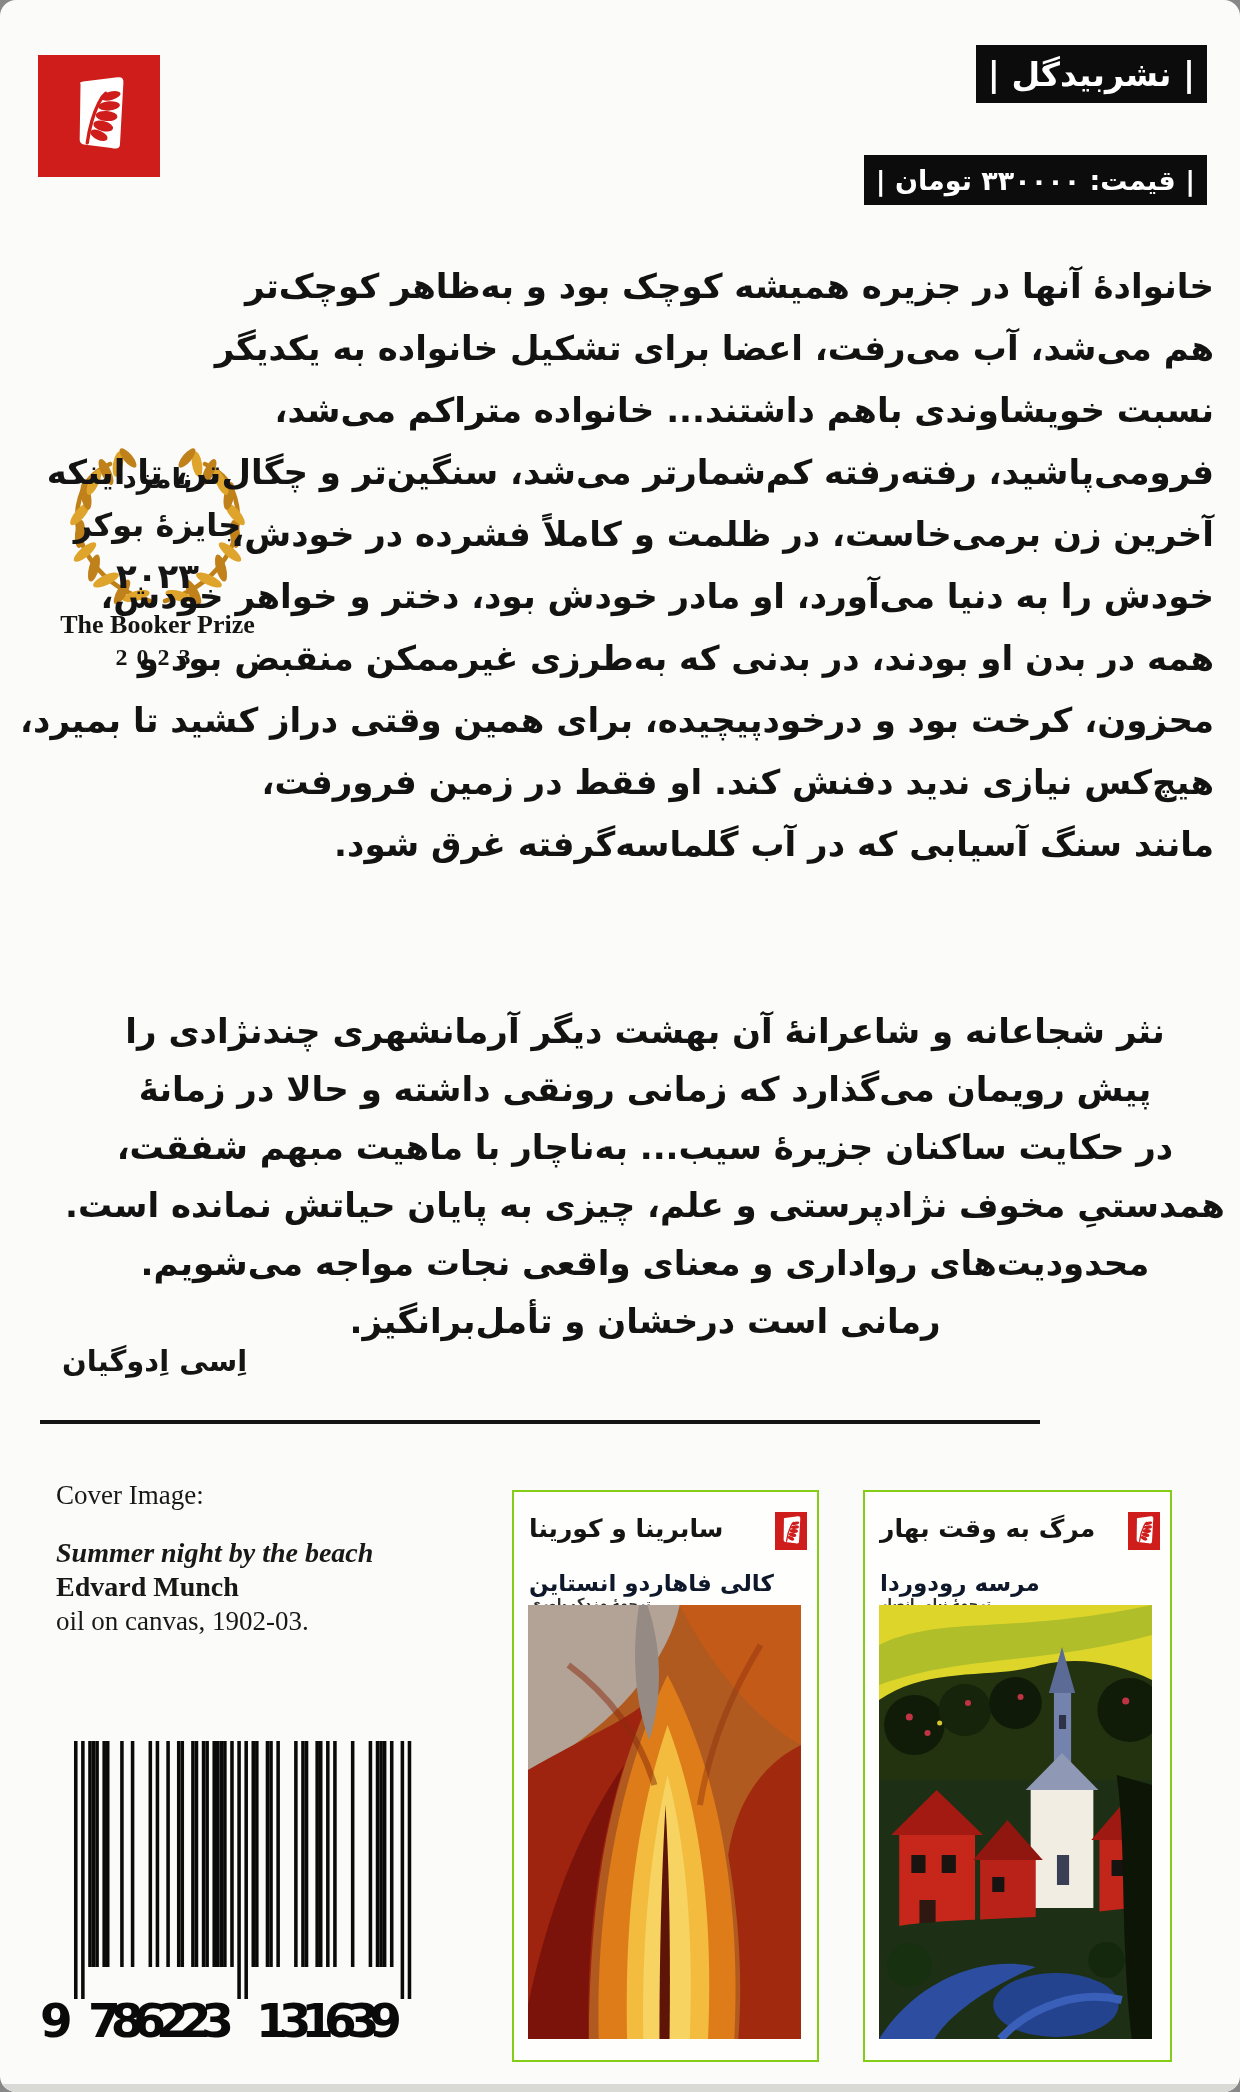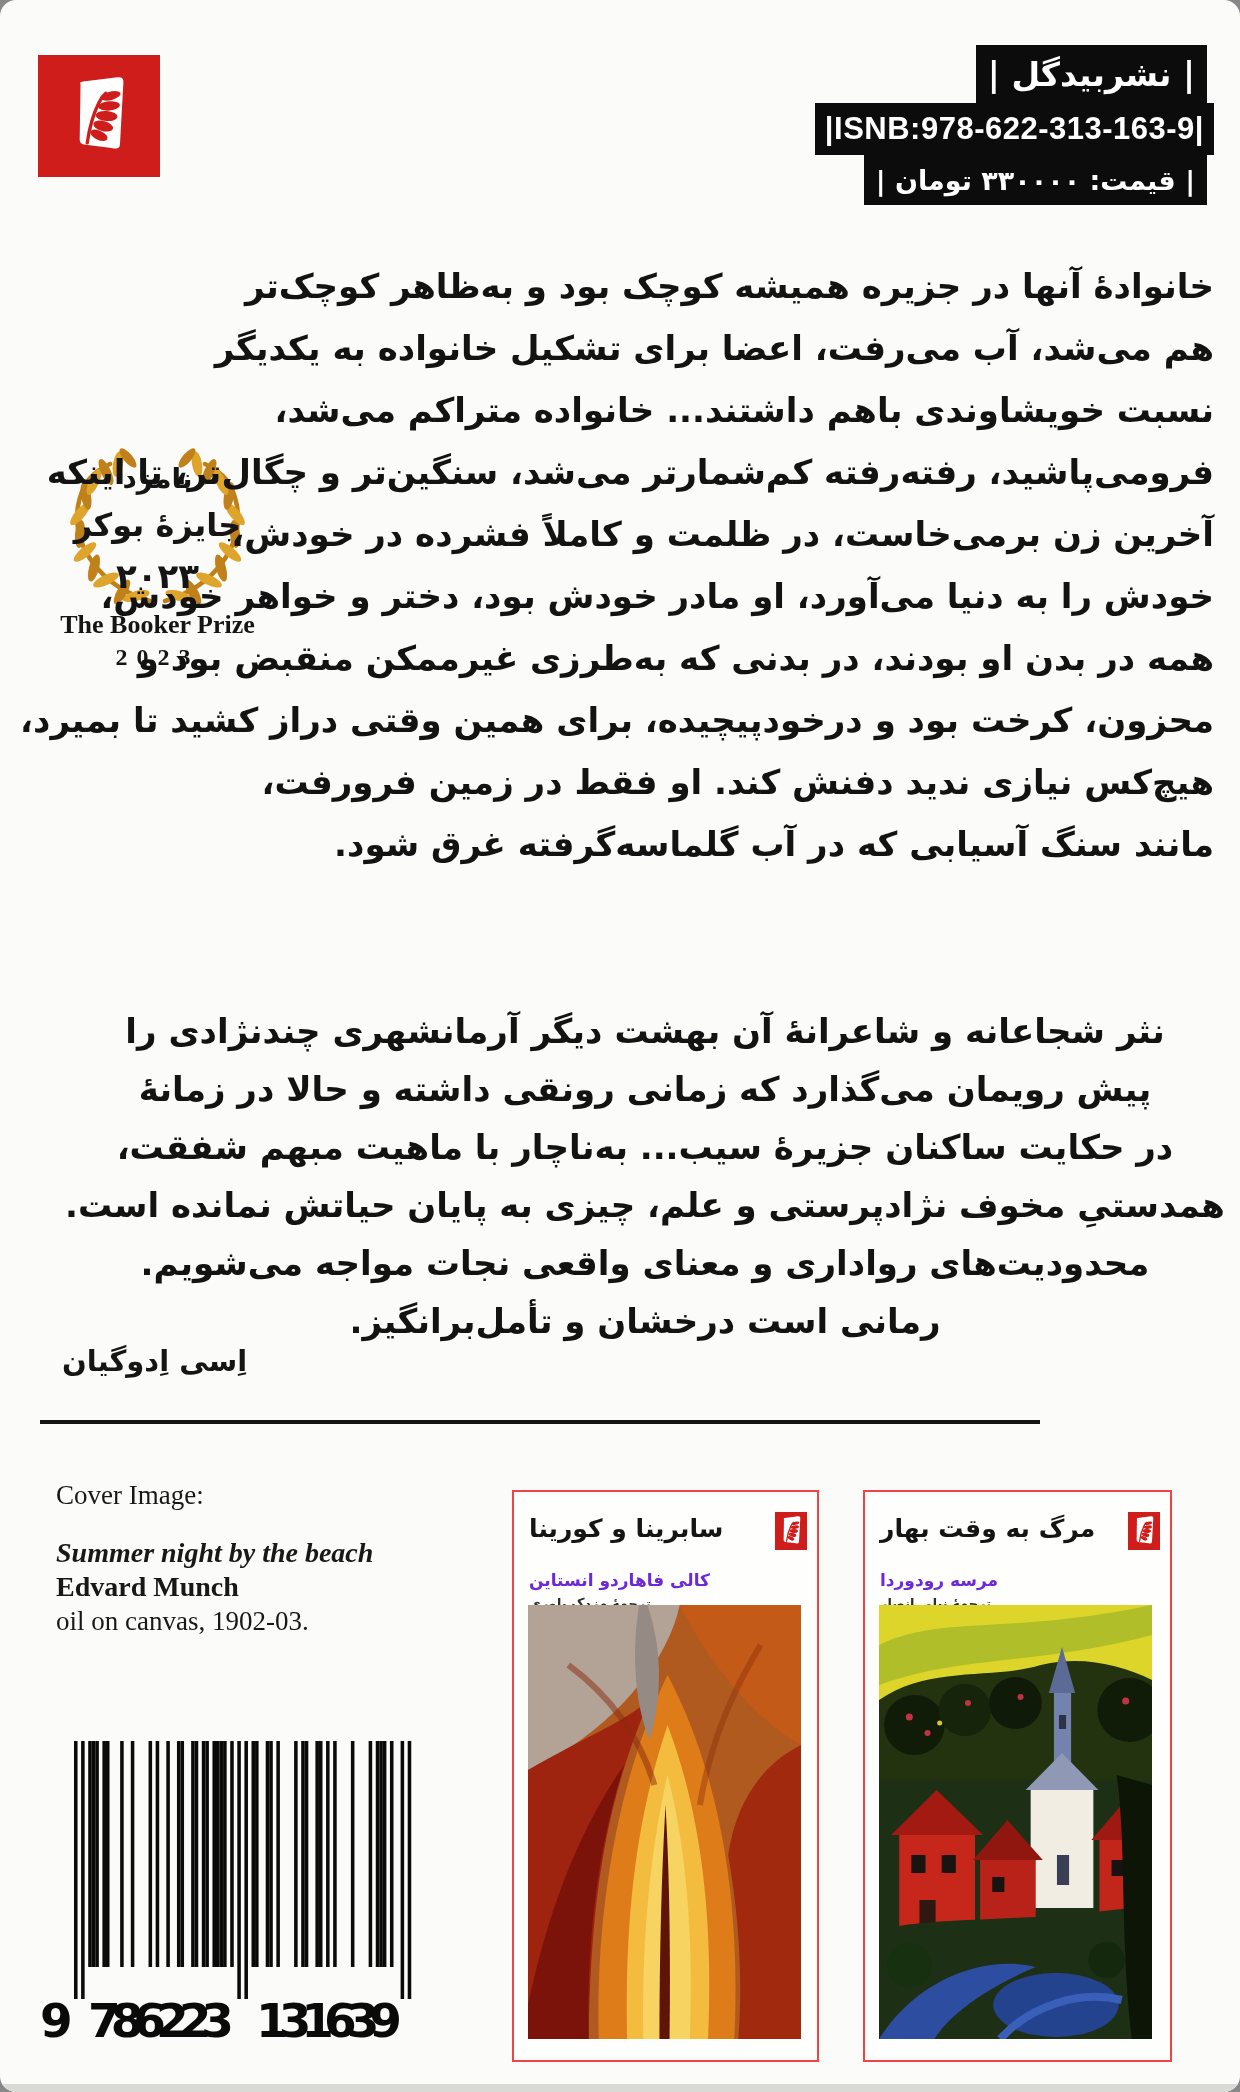--- a/index.html
+++ b/index.html
@@ -35,26 +35,26 @@
   .credit{position:absolute;left:56px;top:1478px;font-family:"Liberation Serif",serif;
           font-size:27px;line-height:34px;color:#181818;}
   .credit .c-label{margin-bottom:24px;}
   .credit .c-title{font-style:italic;font-weight:700;font-size:28px;}
   .credit .c-artist{font-weight:700;font-size:28px;}
   
   .barcode{position:absolute;left:30px;top:1735px;}
   .barcode rect{fill:#0a0a0a;}
   .barcode text{font-family:"DejaVu Sans",sans-serif;font-weight:700;font-size:47px;fill:#0a0a0a;}
   
-  .card{position:absolute;top:1490px;height:568px;background:#fefefc;border:2px solid #ef4444;}
+  .card{position:absolute;top:1490px;height:568px;background:#fefefc;border:2px solid #84cc16;}
   .cardA{left:512px;width:303px;}
   .cardB{left:863px;width:305px;}
   .card .mini-logo{position:absolute;top:20px;right:10px;width:32px;height:38px;background:#cf1d1b;}
   .card .b-title{position:absolute;top:22px;left:15px;font-size:25px;font-weight:700;direction:rtl;white-space:nowrap;}
-  .card .b-author{position:absolute;top:78px;left:15px;font-size:17px;font-weight:700;color:#6d28d9;direction:rtl;white-space:nowrap;}
+  .card .b-author{position:absolute;top:78px;left:15px;font-size:23px;font-weight:700;color:#0f172a;direction:rtl;white-space:nowrap;}
   .card .b-transl{position:absolute;top:104px;left:15px;font-size:13px;font-weight:700;color:#2d2d2d;direction:rtl;white-space:nowrap;}
   .card .art{position:absolute;left:14px;top:113px;width:273px;height:434px;}
   .card .art svg{display:block;width:100%;height:100%;}
   .bottom-edge{position:absolute;left:0;top:2084px;width:1240px;height:8px;background:#d9d9d6;}
 </style>
 </head>
 <body>
 
 <svg width="0" height="0" style="position:absolute">
   <defs>
@@ -88,23 +88,20 @@
 <div class="page">
 
   <div class="logo-box">
     <svg width="84" height="94" viewBox="0 0 100 100">
       <use href="#bidgol-glyph"></use>
     </svg>
   </div>
 
   <div class="blackbox pub-box">
     <span>| نشربیدگل |</span>
-  </div>
-  <div class="blackbox isbn-box">
-    <span>|ISNB:978-622-313-163-9|</span>
   </div>
   <div class="blackbox price-box">
     <span>| قیمت: ۳۳۰۰۰۰ تومان |</span>
   </div>
 
   <div class="award">
     <svg width="255" height="162" viewBox="0 0 255 162">
       <use href="#laurel-branch"></use>
       <use href="#laurel-branch" transform="translate(255,0) scale(-1,1)"></use>
     </svg>

